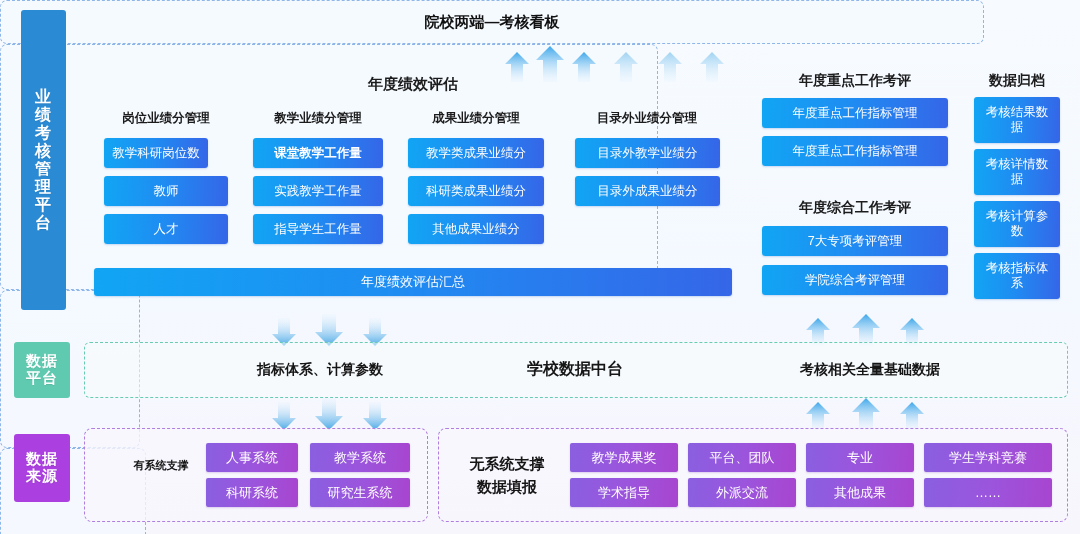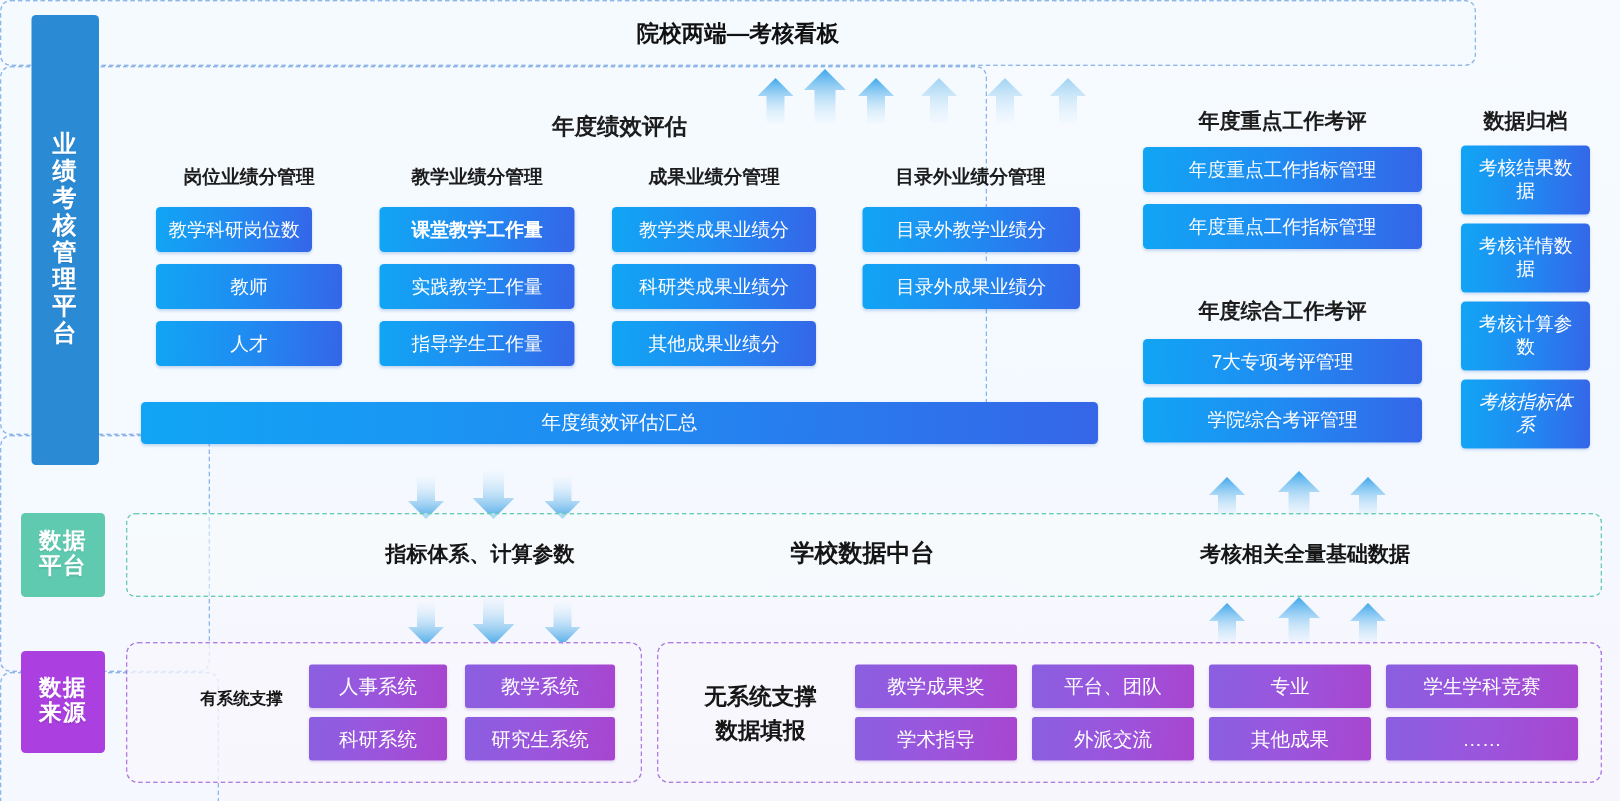--- a/index.html
+++ b/index.html
@@ -183,21 +183,21 @@
   <div class="pill" style="position:absolute;left:762px;top:136px;width:186px;height:30px;font-size:12.5px;">年度重点工作指标管理</div>
 
   <div class="grp-title" style="left:752px;top:199px;width:206px;font-size:14px;">年度综合工作考评</div>
   <div class="pill" style="position:absolute;left:762px;top:226px;width:186px;height:30px;font-size:12.5px;">7大专项考评管理</div>
   <div class="pill" style="position:absolute;left:762px;top:265px;width:186px;height:30px;font-size:12.5px;">学院综合考评管理</div>
 
   <div class="grp-title" style="left:966px;top:72px;width:102px;font-size:14px;">数据归档</div>
   <div class="pill tall" style="position:absolute;left:974px;top:97px;width:86px;height:46px;font-size:12.5px;padding:0 11px;">考核结果数据</div>
   <div class="pill tall" style="position:absolute;left:974px;top:149px;width:86px;height:46px;font-size:12.5px;padding:0 11px;">考核详情数据</div>
   <div class="pill tall" style="position:absolute;left:974px;top:201px;width:86px;height:46px;font-size:12.5px;padding:0 11px;">考核计算参数</div>
-  <div class="pill tall" style="position:absolute;left:974px;top:253px;width:86px;height:46px;font-size:12.5px;padding:0 11px;font-style:italic;">考核指标体系</div>
+  <div class="pill tall" style="position:absolute;left:974px;top:253px;width:86px;height:46px;font-size:12.5px;padding:0 11px;">考核指标体系</div>
 
   <div class="arrow" style="left:272px;top:318px;">
     <svg width="24" height="28" viewBox="0 0 24 28">
         <defs>
           <linearGradient id="gd1" x1="0" y1="0" x2="0" y2="1">
             <stop offset="0" stop-color="#e2f0fc" stop-opacity="0.2"></stop>
             <stop offset="1" stop-color="#4aa9e6"></stop>
           </linearGradient>
         </defs>
         <path d="M12 28 L0 16 L6 16 L6 0 L18 0 L18 16 L24 16 Z" fill="url(#gd1)"></path>

